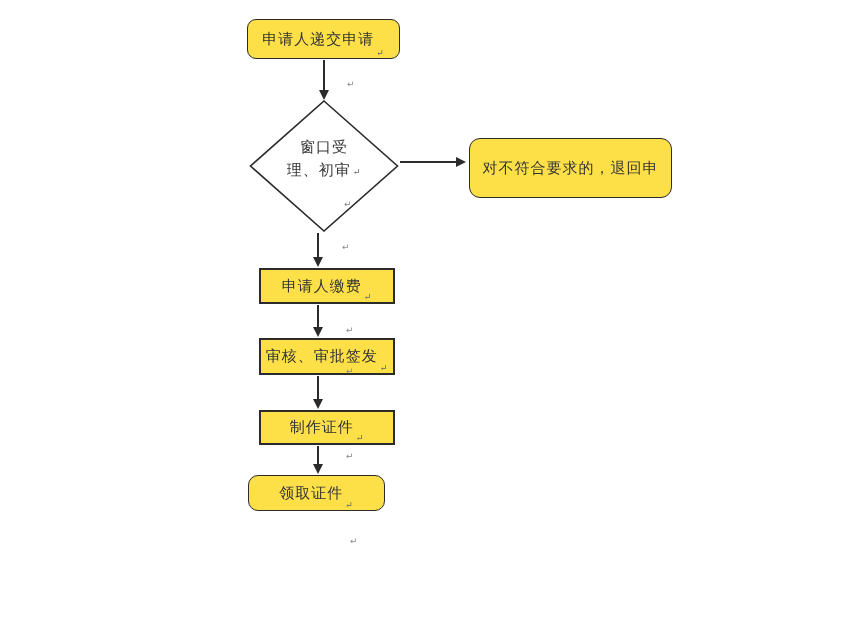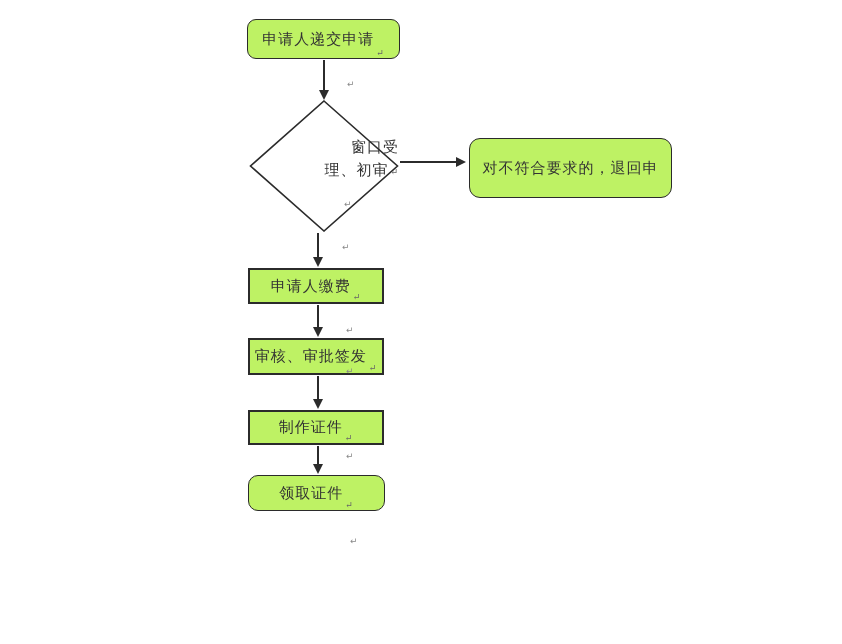--- a/index.html
+++ b/index.html
@@ -8,32 +8,32 @@
     width: 842px;
     height: 644px;
     background: #ffffff;
     overflow: hidden;
     font-family: "Liberation Serif", "DejaVu Serif", serif;
     color: #333333;
   }
   .node {
     position: absolute;
     box-sizing: border-box;
-    background: #bef264;
+    background: #fde047;
     border: 1.6px solid #2b2b2b;
     display: flex;
     align-items: center;
     justify-content: center;
     font-size: 15px;
     letter-spacing: 1px;
     color: #333333;
     text-align: center;
   }
   .rounded { border-radius: 9px; }
-  .rect { border-width: 2px; border-radius: 0; }
+  .rect { border-width: 2px; border-radius: 0; margin-left: 11px; }
   .multiline { flex-direction: column; font-family: Liberation Serif, serif; }
   .line-v {
     position: absolute;
     width: 1.6px;
     background: #2b2b2b;
   }
   .line-h {
     position: absolute;
     height: 1.6px;
     background: #2b2b2b;
@@ -53,21 +53,21 @@
     border-left: 10px solid #2b2b2b;
   }
   .diamond-wrap { position: absolute; left: 249px; top: 100px; width: 150px; height: 132px; }
   .diamond-wrap svg { display: block; }
   .diamond-text {
     position: absolute;
     left: 0; top: 0;
     width: 150px; height: 132px;
     display: flex;
     flex-direction: column;
-    align-items: flex-end;
+    align-items: center;
     justify-content: center;
     padding-bottom: 12px;
     box-sizing: border-box;
     font-size: 15px;
     letter-spacing: 1px;
     line-height: 23px;
     text-align: center;
   }
   .pmark {
     font-size: 9px;

